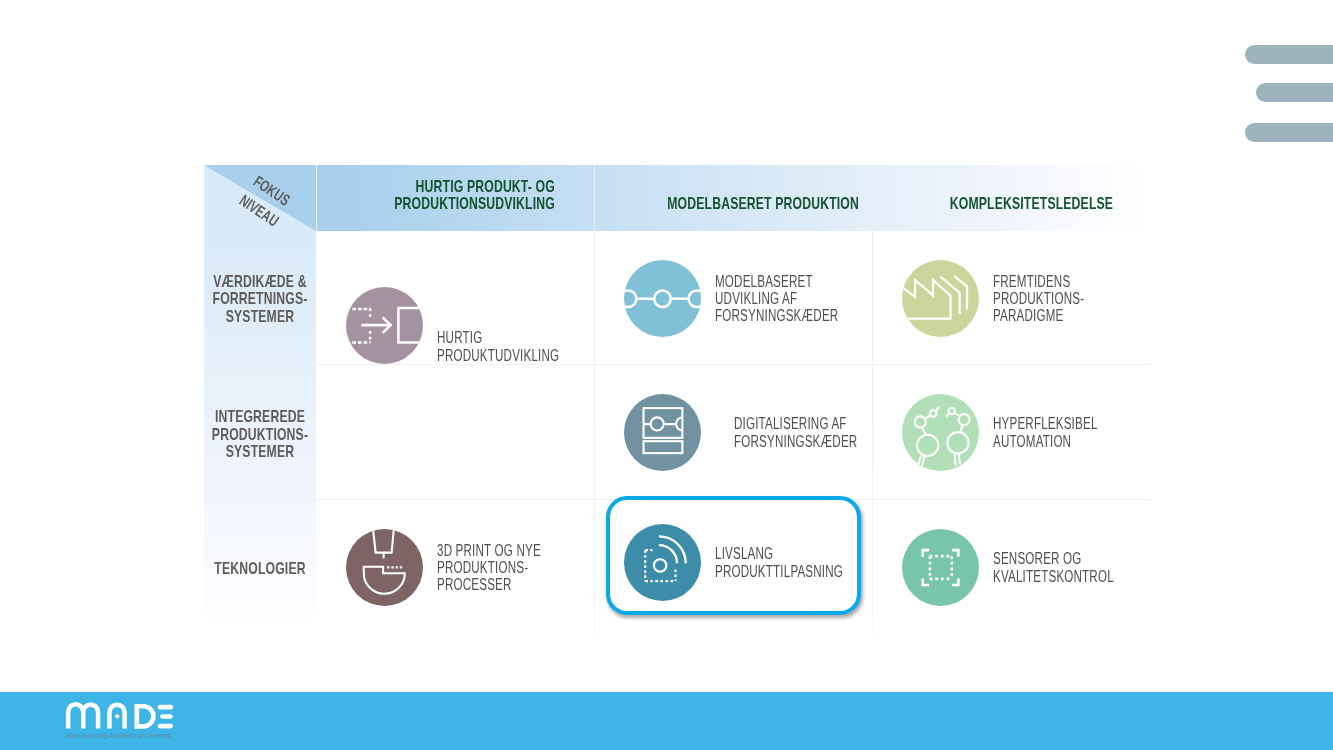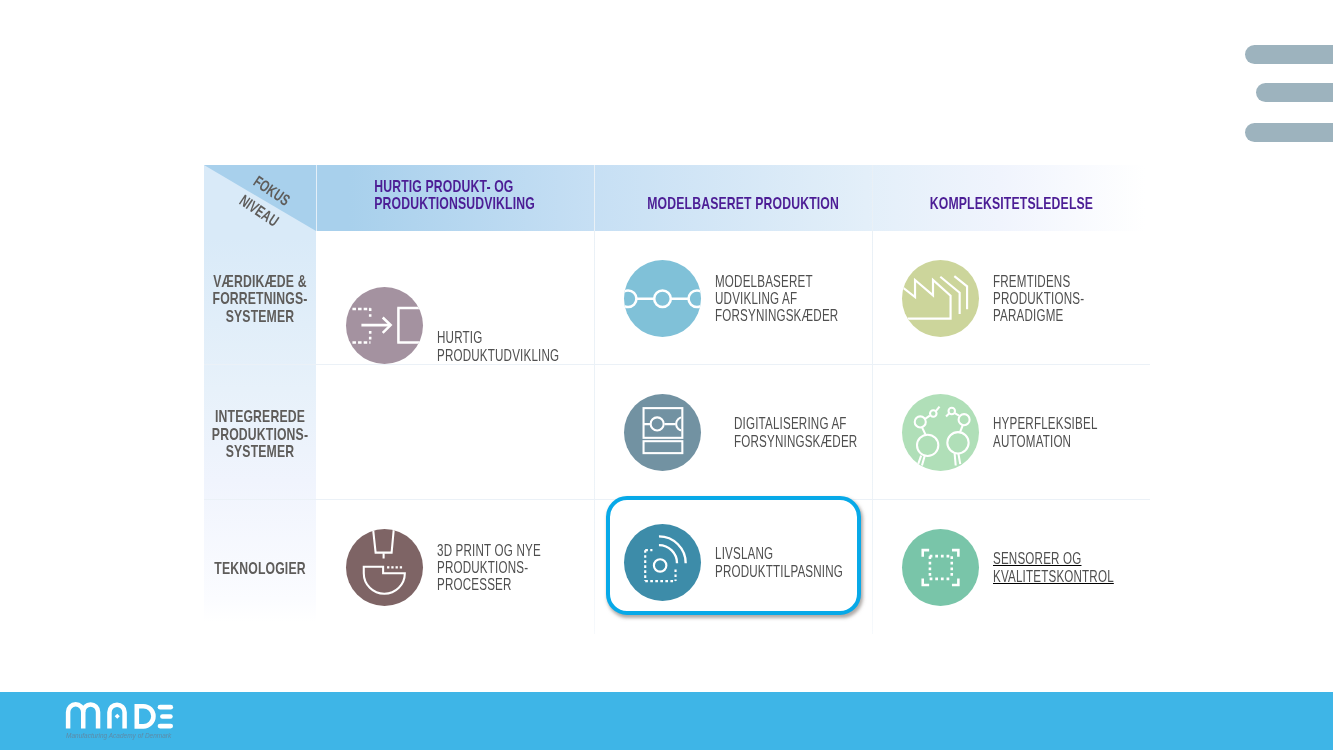--- a/index.html
+++ b/index.html
@@ -44,23 +44,23 @@
   .ic { position:relative; border-radius:50%; flex:0 0 auto; overflow:hidden; }
   .ic svg { position:absolute; left:0; top:0; }
   .cl { color:#4f4f4f; font-size:15.8px; line-height:17.3px;
         letter-spacing:0.25px; white-space:pre; font-weight:400;
         transform:scaleX(0.735); transform-origin:0 50%; }
 
   .rowlab { position:absolute; left:-44px; color:#5e5c5a; font-weight:bold; font-size:17px;
             line-height:17.5px; letter-spacing:0.2px; text-align:center; width:200px;
             white-space:pre; transform:scaleX(0.72); transform-origin:50% 50%; }
 
-  .colhdr { position:absolute; color:#4c1d95; font-weight:bold; font-size:17px;
-            line-height:17.6px; letter-spacing:0.2px; text-align:left;
-            display:flex; align-items:flex-end; justify-content:center; }
+  .colhdr { position:absolute; color:#14532d; font-weight:bold; font-size:17px;
+            line-height:17.6px; letter-spacing:0.2px; text-align:right;
+            display:flex; align-items:flex-end; justify-content:center;margin-left:20px; }
   .chtxt { white-space:pre; display:block; transform:scaleX(0.72); }
 
   
   .hl { position:absolute; border:4.3px solid #07a9e8; border-radius:21px;
         background:#fff; box-shadow:1.5px 2.5px 3.5px rgba(110,100,95,0.55); }
 
   
   .footer { position:absolute; left:0; top:692px; width:1333px; height:58px; background:#3eb5e7; }
   .logo { position:absolute; left:62px; top:700px; }
   .tagline { position:absolute; left:66px; top:730.6px; color:#5d8ba8;
@@ -242,21 +242,21 @@
               <path d="M52.2 46.0 V57.8" stroke-dasharray="2.7 2.4"></path>
               <circle cx="36.6" cy="42.0" r="6.3"></circle>
               <path d="M35.4 12.6 A27.1 27.1 0 0 1 62.5 39.7" stroke-width="2.4"></path>
               <path d="M35.4 21.4 A18.3 18.3 0 0 1 53.7 39.7" stroke-width="2.4"></path>
             </g>
           </svg>
         </div>
       <div class="cl" style="margin-left:14px; margin-top:1px;">LIVSLANG
 PRODUKTTILPASNING</div>
     </div>
-    <div class="cell" style="left:698px; top:335px; width:248px; height:134px;text-decoration:underline;">
+    <div class="cell" style="left:698px; top:335px; width:248px; height:134px;">
       <div class="ic" style="width:77px;height:77px;background:#79c5a9;">
           <svg width="77" height="77" viewBox="0 0 78 78">
             <g fill="none" stroke="#ffffff" stroke-width="2.6" stroke-linecap="butt">
               <path d="M27.5 21.4 H21.0 V28.0"></path>
               <path d="M50.6 21.4 H57.1 V28.0"></path>
               <path d="M27.5 56.7 H21.0 V50.1"></path>
               <path d="M50.6 56.7 H57.1 V50.1"></path>
               <path d="M28.0 27.5 H50.6" stroke-dasharray="2.8 2.9"></path>
               <path d="M28.0 50.5 H50.6" stroke-dasharray="2.8 2.9"></path>
               <path d="M28.3 27.5 V50.5" stroke-dasharray="2.8 2.9"></path>

